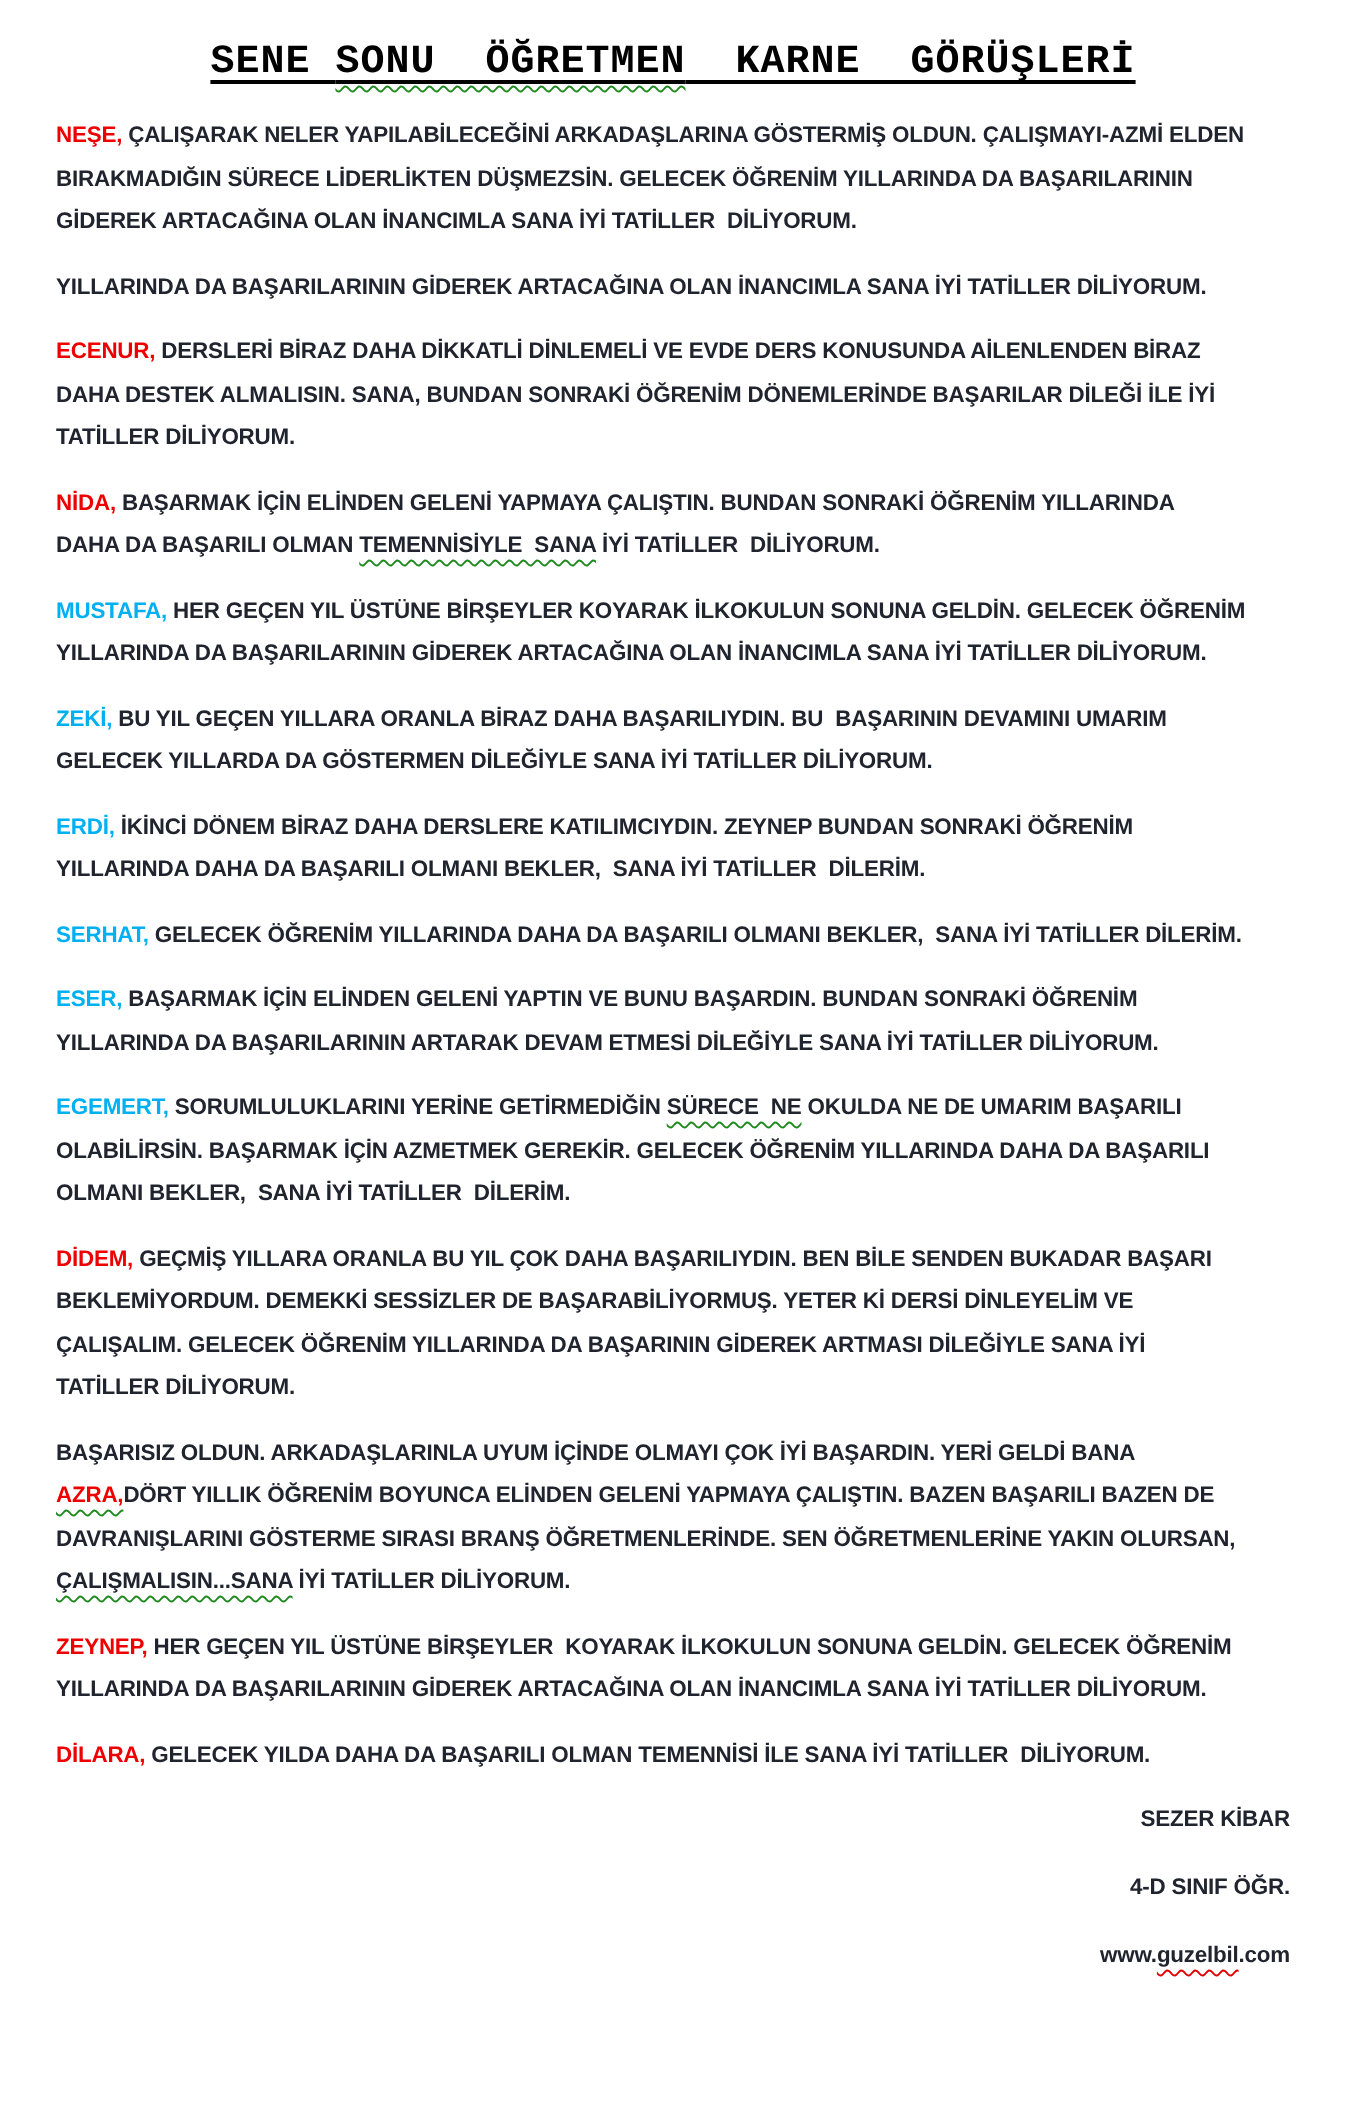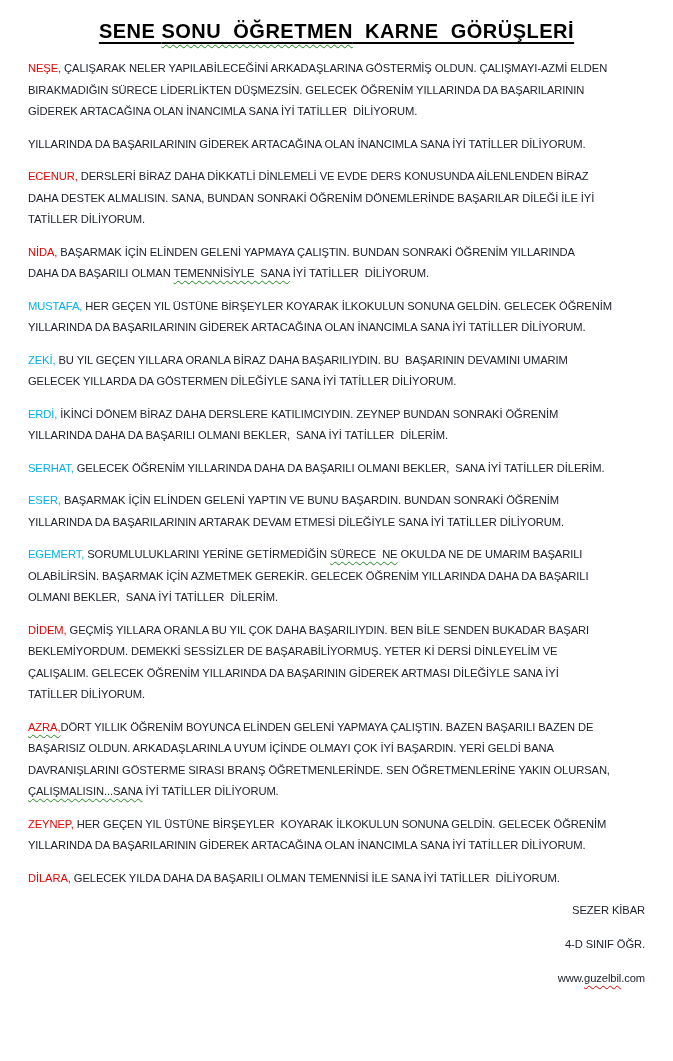--- a/index.html
+++ b/index.html
@@ -1,34 +1,34 @@
 <!DOCTYPE html>
 <html lang="tr"><head>
 <meta charset="utf-8">
 <style>
   html,body{margin:0;padding:0;background:#ffffff;}
   body{width:673px;height:1061px;overflow:hidden;font-family:"Liberation Sans",sans-serif;}
   .doc{padding:14px 28px 0 28px;}
   h1.title{
-    font-family:Liberation Sans, sans-serif;
+    font-family:Liberation Mono, monospace;
     font-weight:bold;
     font-size:20px;
     letter-spacing:.5px;
     color:#000;
     text-align:center;
     white-space:pre;
     margin:6px 0 15px 0;
     text-decoration:underline;
     text-decoration-thickness:1.5px;
     text-underline-offset:4px;
   }
   .para{margin:0 0 11px 0;}
   .line{
     white-space:pre;
-    font-weight:normal;
+    font-weight:bold;
     font-size:11.2px;
     line-height:21.5px;
     letter-spacing:-.1px;
     color:#20242e;
   }
   .name-red{color:#ee0000;}
   .name-blue{color:#00b0f0;}
   .sq-green{
     text-decoration:underline wavy #1e8a1e;
     text-decoration-thickness:1px;
@@ -92,22 +92,22 @@
         <div class="line"><span>OLABİLİRSİN. BAŞARMAK İÇİN AZMETMEK GEREKİR. GELECEK ÖĞRENİM YILLARINDA DAHA DA BAŞARILI</span></div>
         <div class="line"><span>OLMANI BEKLER,  SANA İYİ TATİLLER  DİLERİM.</span></div>
       </div>
       <div class="para">
         <div class="line"><span class="name-red">DİDEM,</span><span> GEÇMİŞ YILLARA ORANLA BU YIL ÇOK DAHA BAŞARILIYDIN. BEN BİLE SENDEN BUKADAR BAŞARI</span></div>
         <div class="line"><span>BEKLEMİYORDUM. DEMEKKİ SESSİZLER DE BAŞARABİLİYORMUŞ. YETER Kİ DERSİ DİNLEYELİM VE</span></div>
         <div class="line"><span>ÇALIŞALIM. GELECEK ÖĞRENİM YILLARINDA DA BAŞARININ GİDEREK ARTMASI DİLEĞİYLE SANA İYİ</span></div>
         <div class="line"><span>TATİLLER DİLİYORUM.</span></div>
       </div>
       <div class="para">
+        <div class="line"><span>BAŞARISIZ OLDUN. ARKADAŞLARINLA UYUM İÇİNDE OLMAYI ÇOK İYİ BAŞARDIN. YERİ GELDİ BANA</span></div>
         <div class="line"><span class="name-red sq-green">AZRA,</span><span>DÖRT YILLIK ÖĞRENİM BOYUNCA ELİNDEN GELENİ YAPMAYA ÇALIŞTIN. BAZEN BAŞARILI BAZEN DE</span></div>
-        <div class="line"><span>BAŞARISIZ OLDUN. ARKADAŞLARINLA UYUM İÇİNDE OLMAYI ÇOK İYİ BAŞARDIN. YERİ GELDİ BANA</span></div>
         <div class="line"><span>DAVRANIŞLARINI GÖSTERME SIRASI BRANŞ ÖĞRETMENLERİNDE. SEN ÖĞRETMENLERİNE YAKIN OLURSAN,</span></div>
         <div class="line"><span class="sq-green">ÇALIŞMALISIN...SANA</span><span> İYİ TATİLLER DİLİYORUM.</span></div>
       </div>
       <div class="para">
         <div class="line"><span class="name-red">ZEYNEP,</span><span> HER GEÇEN YIL ÜSTÜNE BİRŞEYLER  KOYARAK İLKOKULUN SONUNA GELDİN. GELECEK ÖĞRENİM</span></div>
         <div class="line"><span>YILLARINDA DA BAŞARILARININ GİDEREK ARTACAĞINA OLAN İNANCIMLA SANA İYİ TATİLLER DİLİYORUM.</span></div>
       </div>
       <div class="para">
         <div class="line"><span class="name-red">DİLARA,</span><span> GELECEK YILDA DAHA DA BAŞARILI OLMAN TEMENNİSİ İLE SANA İYİ TATİLLER  DİLİYORUM.</span></div>
       </div>

